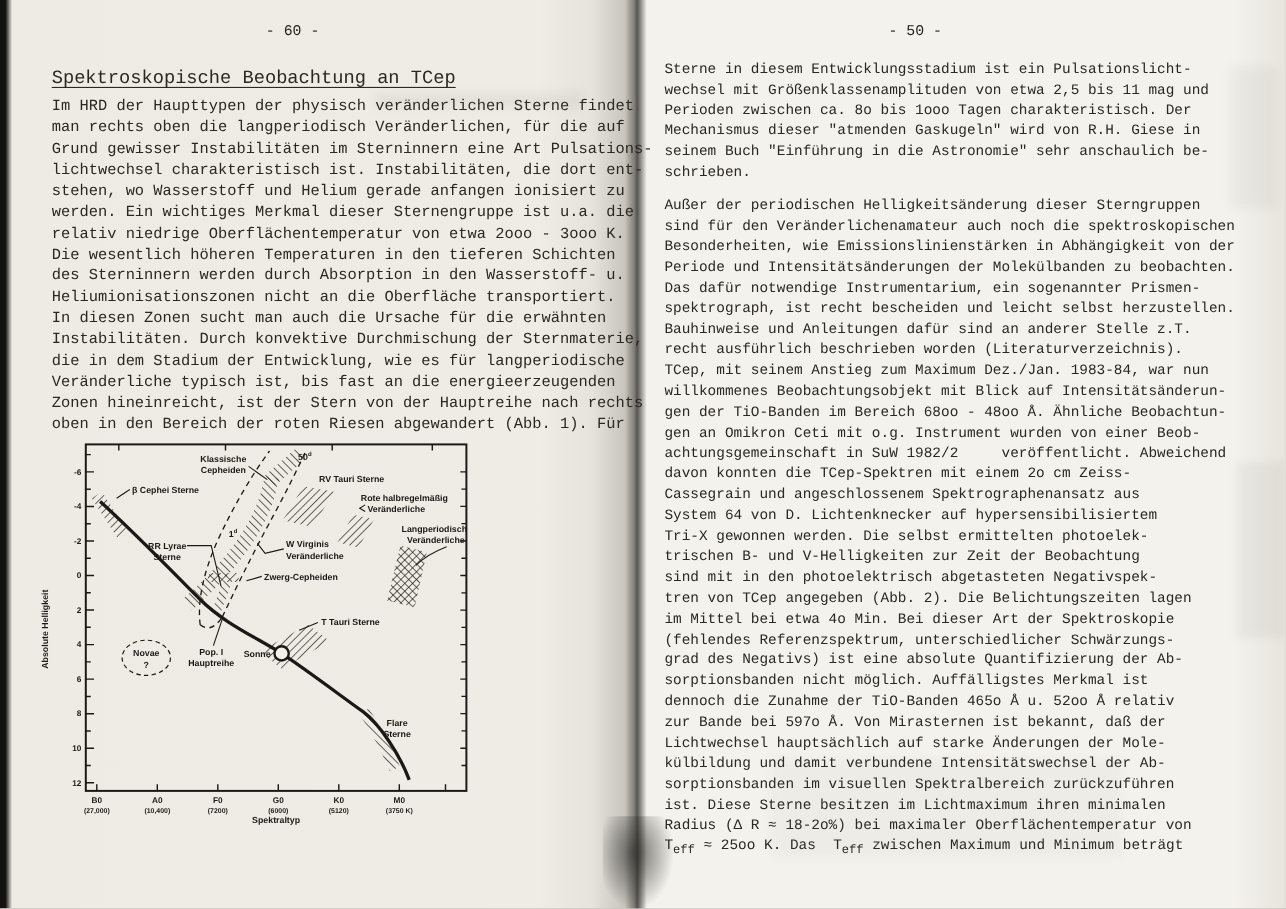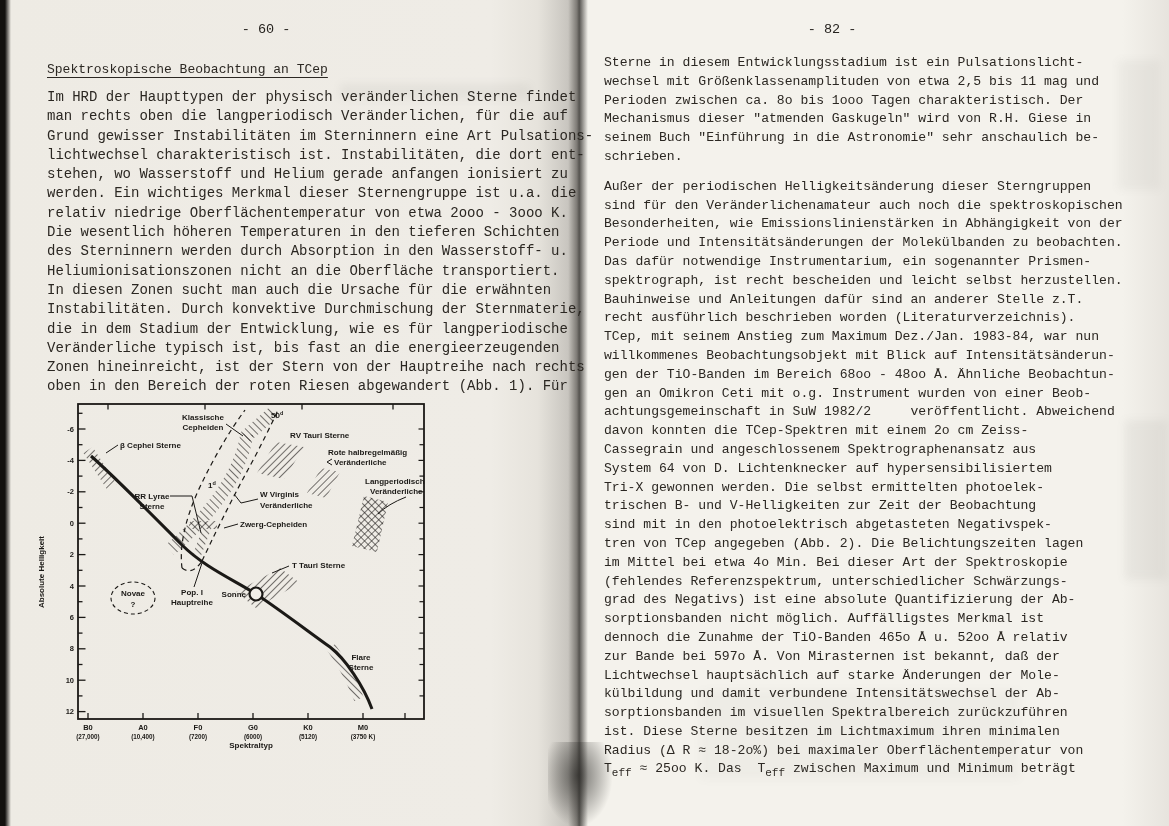--- a/index.html
+++ b/index.html
@@ -4,21 +4,21 @@
 <style>
   html,body{margin:0;padding:0;background:#c9c6c0;}
   .sheet{position:relative;width:1169px;height:826px;overflow:hidden;
     background:linear-gradient(90deg,#eeebe4 0%,#efece6 42%,#e6e3dc 46%,#c8c5bf 48.6%,#7d7a75 49.35%,#55534f 49.55%,#f4f2ec 50.3%,#f4f2ec 96%,#e7e4de 100%);
     font-family:"Liberation Mono","DejaVu Sans Mono",monospace;color:#2b2722;}
   .edge-left{position:absolute;left:0;top:0;width:11px;height:826px;
     background:linear-gradient(90deg,#12110f 0%,#12110f 45%,rgba(18,17,15,0) 100%);}
   .gutter-bottom{position:absolute;left:548px;top:742px;width:64px;height:84px;
     background:radial-gradient(ellipse at 46% 40%,rgba(35,34,31,.65) 0%,rgba(35,34,31,.25) 45%,rgba(35,34,31,0) 72%);}
   .pagenum{position:absolute;width:200px;text-align:center;font-size:13.5px;color:#26231f;}
-  .heading{position:absolute;left:47px;top:62px;font-size:13px;
+  .heading{position:absolute;left:47px;top:62px;font-size:17px;
     text-decoration:underline;text-underline-offset:3.5px;text-decoration-thickness:1.2px;}
   .textcol{position:absolute;white-space:pre;}
   .left-col{left:47px;top:88px;font-size:14px;line-height:19.3px;}
   .right-col{left:604px;top:54px;font-size:13.1px;line-height:18.8px;}
   .cap-col{left:47px;top:752px;font-size:13.4px;line-height:20.5px;color:#1f1c18;}
   .tline{min-height:1em;}
   .gap{height:11px;}
   sub{font-size:11px;line-height:0;}
   u{text-decoration:underline;text-underline-offset:3px;}
   .smudge{position:absolute;background:#6a6a64;filter:blur(4px);}
@@ -28,21 +28,21 @@
   .ftick{font-size:7.5px;}
   .ftemp{font-size:6.3px;}
   .faxis{font-size:8px;}
 </style>
 </head>
 <body>
 
 <div class="sheet">
 
   <div class="pagenum" style="left:166px;top:22px;">- 60 -</div>
-  <div class="pagenum" style="left:732px;top:22px;">- 82 -</div>
+  <div class="pagenum" style="left:732px;top:22px;">- 50 -</div>
 
   <div class="heading">Spektroskopische Beobachtung an TCep</div>
 
   <div class="textcol left-col"><div class="tline">Im HRD der Haupttypen der physisch veränderlichen Sterne findet</div><div class="tline">man rechts oben die langperiodisch Veränderlichen, für die auf</div><div class="tline">Grund gewisser Instabilitäten im Sterninnern eine Art Pulsations-</div><div class="tline">lichtwechsel charakteristisch ist. Instabilitäten, die dort ent-</div><div class="tline">stehen, wo Wasserstoff und Helium gerade anfangen ionisiert zu</div><div class="tline">werden. Ein wichtiges Merkmal dieser Sternengruppe ist u.a. die</div><div class="tline">relativ niedrige Oberflächentemperatur von etwa 2ooo - 3ooo K.</div><div class="tline">Die wesentlich höheren Temperaturen in den tieferen Schichten</div><div class="tline">des Sterninnern werden durch Absorption in den Wasserstoff- u.</div><div class="tline">Heliumionisationszonen nicht an die Oberfläche transportiert.</div><div class="tline">In diesen Zonen sucht man auch die Ursache für die erwähnten</div><div class="tline">Instabilitäten. Durch konvektive Durchmischung der Sternmaterie,</div><div class="tline">die in dem Stadium der Entwicklung, wie es für langperiodische</div><div class="tline">Veränderliche typisch ist, bis fast an die energieerzeugenden</div><div class="tline">Zonen hineinreicht, ist der Stern von der Hauptreihe nach rechts</div><div class="tline">oben in den Bereich der roten Riesen abgewandert (Abb. 1). Für</div></div>
   <div class="textcol right-col"><div class="tline">Sterne in diesem Entwicklungsstadium ist ein Pulsationslicht-</div><div class="tline">wechsel mit Größenklassenamplituden von etwa 2,5 bis 11 mag und</div><div class="tline">Perioden zwischen ca. 8o bis 1ooo Tagen charakteristisch. Der</div><div class="tline">Mechanismus dieser "atmenden Gaskugeln" wird von R.H. Giese in</div><div class="tline">seinem Buch "Einführung in die Astronomie" sehr anschaulich be-</div><div class="tline">schrieben.</div><div class="gap"></div><div class="tline">Außer der periodischen Helligkeitsänderung dieser Sterngruppen</div><div class="tline">sind für den Veränderlichenamateur auch noch die spektroskopischen</div><div class="tline">Besonderheiten, wie Emissionslinienstärken in Abhängigkeit von der</div><div class="tline">Periode und Intensitätsänderungen der Molekülbanden zu beobachten.</div><div class="tline">Das dafür notwendige Instrumentarium, ein sogenannter Prismen-</div><div class="tline">spektrograph, ist recht bescheiden und leicht selbst herzustellen.</div><div class="tline">Bauhinweise und Anleitungen dafür sind an anderer Stelle z.T.</div><div class="tline">recht ausführlich beschrieben worden (Literaturverzeichnis).</div><div class="tline">TCep, mit seinem Anstieg zum Maximum Dez./Jan. 1983-84, war nun</div><div class="tline">willkommenes Beobachtungsobjekt mit Blick auf Intensitätsänderun-</div><div class="tline">gen der TiO-Banden im Bereich 68oo - 48oo Å. Ähnliche Beobachtun-</div><div class="tline">gen an Omikron Ceti mit o.g. Instrument wurden von einer Beob-</div><div class="tline">achtungsgemeinschaft in SuW 1982/2     veröffentlicht. Abweichend</div><div class="tline">davon konnten die TCep-Spektren mit einem 2o cm Zeiss-</div><div class="tline">Cassegrain und angeschlossenem Spektrographenansatz aus</div><div class="tline">System 64 von D. Lichtenknecker auf hypersensibilisiertem</div><div class="tline">Tri-X gewonnen werden. Die selbst ermittelten photoelek-</div><div class="tline">trischen B- und V-Helligkeiten zur Zeit der Beobachtung</div><div class="tline">sind mit in den photoelektrisch abgetasteten Negativspek-</div><div class="tline">tren von TCep angegeben (Abb. 2). Die Belichtungszeiten lagen</div><div class="tline">im Mittel bei etwa 4o Min. Bei dieser Art der Spektroskopie</div><div class="tline">(fehlendes Referenzspektrum, unterschiedlicher Schwärzungs-</div><div class="tline">grad des Negativs) ist eine absolute Quantifizierung der Ab-</div><div class="tline">sorptionsbanden nicht möglich. Auffälligstes Merkmal ist</div><div class="tline">dennoch die Zunahme der TiO-Banden 465o Å u. 52oo Å relativ</div><div class="tline">zur Bande bei 597o Å. Von Mirasternen ist bekannt, daß der</div><div class="tline">Lichtwechsel hauptsächlich auf starke Änderungen der Mole-</div><div class="tline">külbildung und damit verbundene Intensitätswechsel der Ab-</div><div class="tline">sorptionsbanden im visuellen Spektralbereich zurückzuführen</div><div class="tline">ist. Diese Sterne besitzen im Lichtmaximum ihren minimalen</div><div class="tline">Radius (Δ R ≈ 18-2o%) bei maximaler Oberflächentemperatur von</div><div class="tline">T<sub>eff</sub> ≈ 25oo K. Das  T<sub>eff</sub> zwischen Maximum und Minimum beträgt</div></div>
   <div class="textcol cap-col"></div>
 
   <svg class="figure" width="408" height="368" viewBox="0 0 408 368">
     <defs>
       <pattern id="h1" patternUnits="userSpaceOnUse" width="5" height="5" patternTransform="rotate(45)">

